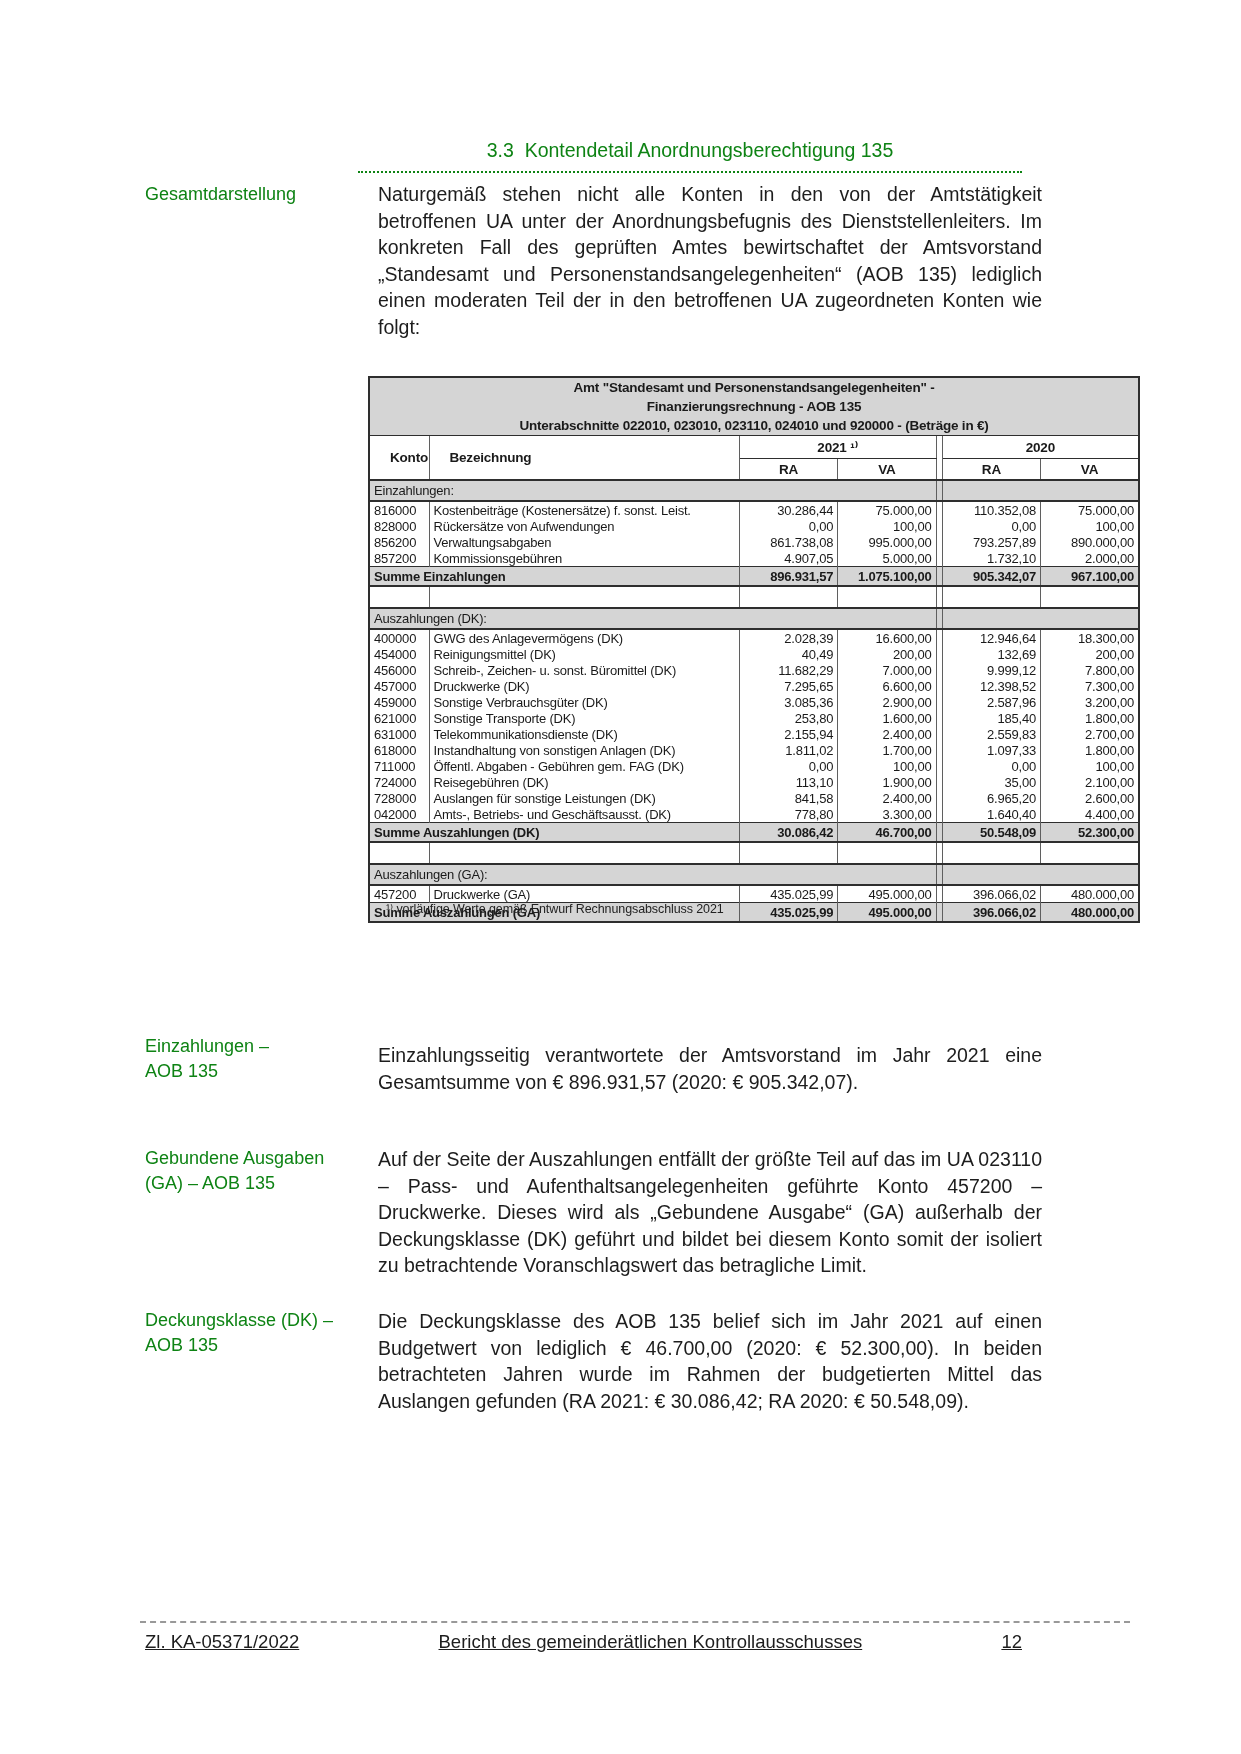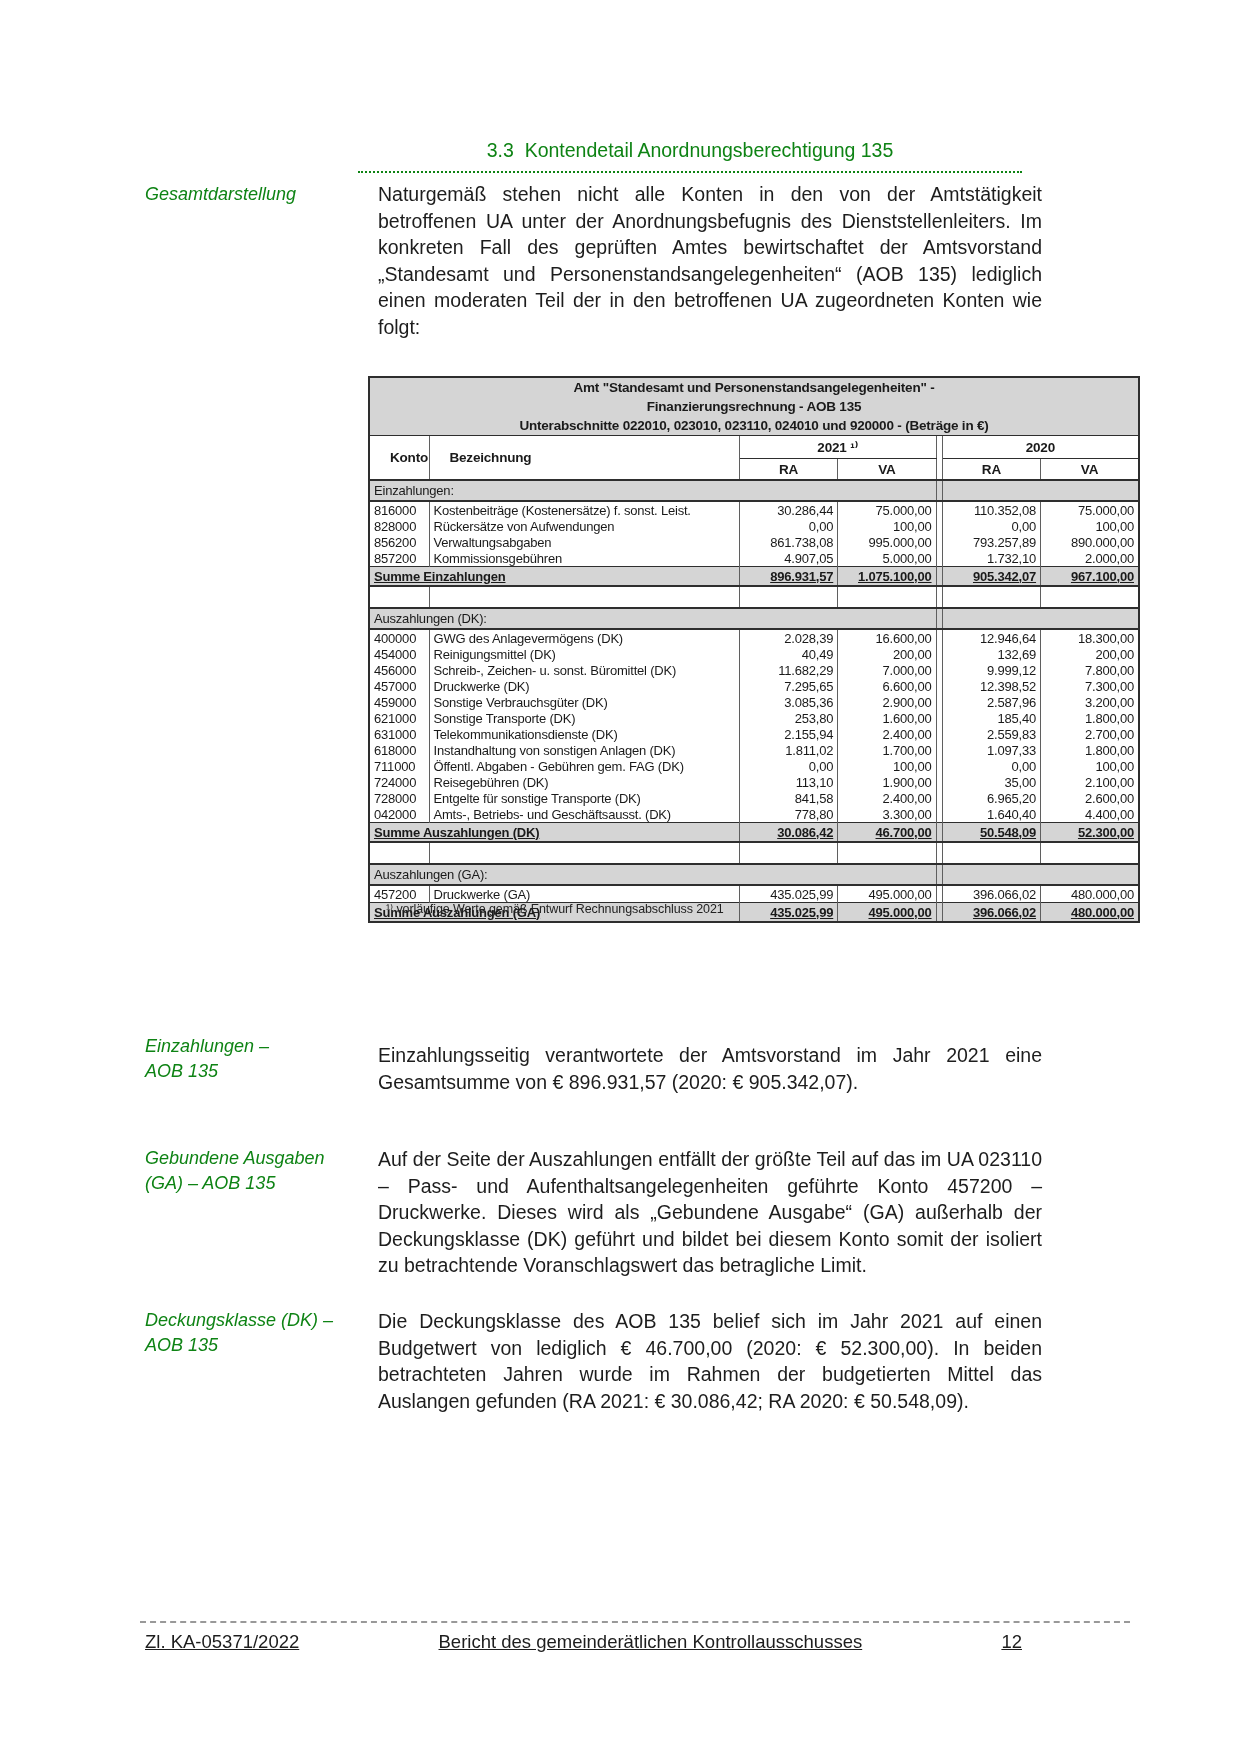--- a/index.html
+++ b/index.html
@@ -18,21 +18,20 @@
     color:#0e8314; white-space:pre;
   }
   .heading-rule{
     position:absolute; top:171px; left:358px; width:664px; height:0;
     border-top:2px dotted #0e8314;
   }
   .margin-label{
     position:absolute; left:145px; width:215px;
     color:#0e8314; font-size:18px; line-height:25px;
     white-space:pre-line;
-    font-style:italic;
   }
   .para{
     position:absolute; left:358px; width:664px;
     font-size:19.5px; line-height:26.5px;
     text-align:justify;
     margin-left:20px;
   }
   
   .fin-table{
     position:absolute; top:376px; left:368px; width:772px;
@@ -54,21 +53,21 @@
   .fin-table th.konto,.fin-table th.bez{ text-align:left;padding-left:20px; }
   .fin-table th.y-group{ border-bottom:1px solid #2e2e2e; }
   .fin-table .subheader-row th{ height:20px; border-bottom:2px solid #2e2e2e; }
   .fin-table .band-row td{
     background:#d5d5d5; font-weight:normal; text-align:left;
     border-top:2px solid #2e2e2e; border-bottom:2px solid #2e2e2e; height:19px;
   }
   .fin-table .data-row td{ height:16px; }
   .fin-table .sum-row td{
     background:#d5d5d5; font-weight:bold; height:18px;
-    border-top:1.5px solid #2e2e2e; border-bottom:2px solid #2e2e2e;text-decoration:underline;
+    border-top:1.5px solid #2e2e2e; border-bottom:2px solid #2e2e2e;
   }
   .fin-table .gap-row td{ height:20px; background:#ffffff; border-top:0; border-bottom:0; }
   .fin-table td.num{ text-align:right; }
   .fin-table td.spacer,.fin-table th.spacer{ padding:0; }
   .footnote{
     position:absolute; top:901px; left:386px;
     font-size:12.5px; color:#222222; letter-spacing:-0.1px;
   }
   .footer-rule{
     position:absolute; top:1621px; left:140px; width:990px; height:0;
@@ -274,21 +273,21 @@
           <td class="konto">724000</td>
           <td class="bez">Reisegebühren (DK)</td>
           <td class="num">113,10</td>
           <td class="num">1.900,00</td>
           <td class="spacer"></td>
           <td class="num">35,00</td>
           <td class="num">2.100,00</td>
         </tr>
         <tr class="data-row">
           <td class="konto">728000</td>
-          <td class="bez">Entgelte für sonstige Transporte (DK)</td>
+          <td class="bez">Auslangen für sonstige Leistungen (DK)</td>
           <td class="num">841,58</td>
           <td class="num">2.400,00</td>
           <td class="spacer"></td>
           <td class="num">6.965,20</td>
           <td class="num">2.600,00</td>
         </tr>
         <tr class="data-row">
           <td class="konto">042000</td>
           <td class="bez">Amts-, Betriebs- und Geschäftsausst. (DK)</td>
           <td class="num">778,80</td>

